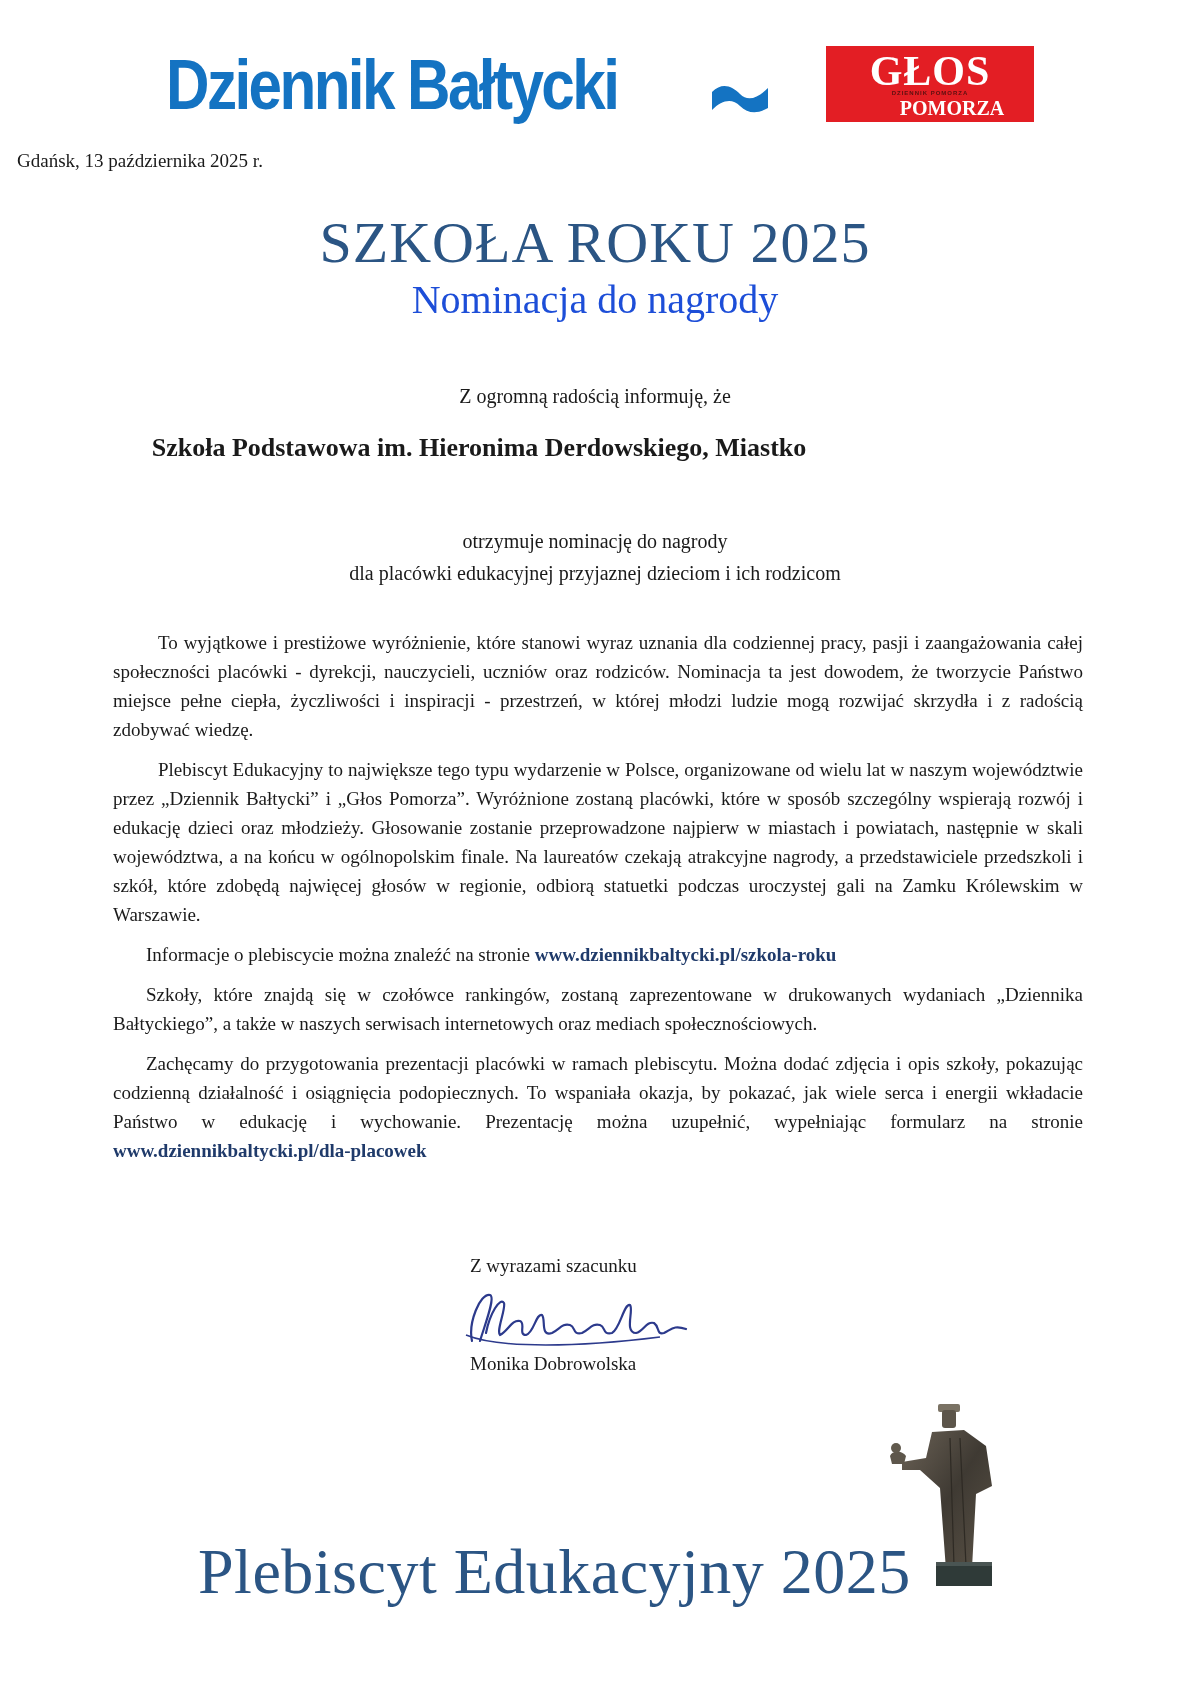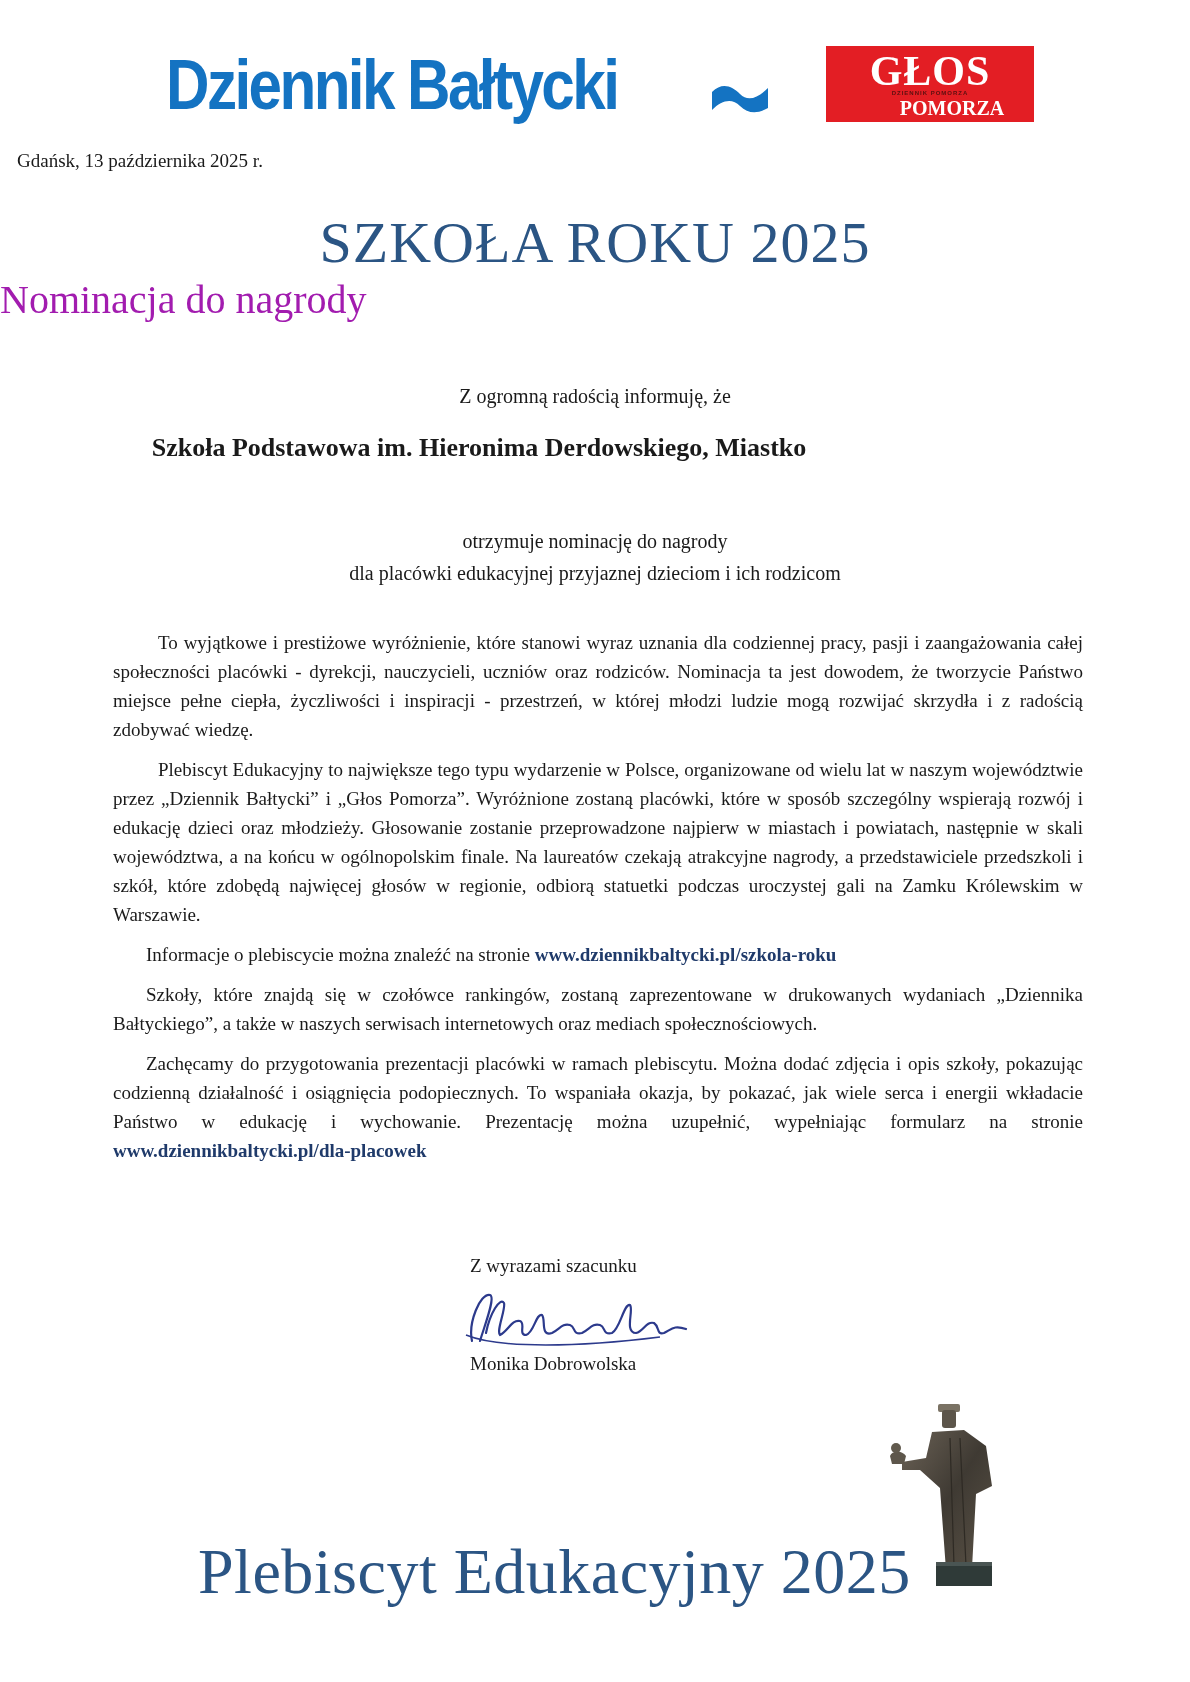--- a/index.html
+++ b/index.html
@@ -16,22 +16,22 @@
              color: #ffffff; text-align: center; }
   .logo-gp-top { font-family: "Liberation Serif", serif; font-weight: 700; font-size: 42px; line-height: 42px;
                  margin-top: 4px; letter-spacing: 1px; }
   .logo-gp-small { font-family: "Liberation Sans", sans-serif; font-size: 6px; color: #5a1010; font-weight: 700;
                    letter-spacing: 1px; line-height: 7px; margin-top: -2px; }
   .logo-gp-bottom { font-family: "Liberation Serif", serif; font-weight: 700; font-size: 20px; line-height: 22px; padding-left: 44px; }
 
   .date { position: absolute; top: 150px; left: 0; width: 1190px; text-align: left; font-size: 19px; margin-left: 17px; }
   .title { position: absolute; top: 205px; left: 0; width: 1190px; text-align: center; font-size: 58px;
            color: #2b5584; letter-spacing: 1px; line-height: 1; margin-top: 9px; }
-  .subtitle { position: absolute; top: 280px; left: 0; width: 1190px; text-align: left; font-size: 40px;
-              color: #a21caf; line-height: 1; }
+  .subtitle { position: absolute; top: 280px; left: 0; width: 1190px; text-align: center; font-size: 40px;
+              color: #1d4ed8; line-height: 1; }
 
   .intro { position: absolute; top: 385px; left: 0; width: 1190px; text-align: center; font-size: 20px; }
   .school { position: absolute; top: 433px; left: 0; width: 958px; text-align: center; font-size: 26px; font-weight: 700; }
   .nom-lines { position: absolute; top: 505px; left: 0; width: 1190px; text-align: center; font-size: 20px; line-height: 32px; margin-top: 20px; }
 
   .body { position: absolute; top: 628px; left: 113px; width: 970px; font-size: 19px; line-height: 29px; }
   .body p { margin: 0 0 11px 0; text-align: justify; }
   .body p.indent { text-indent: 45px; }
   .body p.indent-s { text-indent: 33px; }
   .link { color: #1f3a6a; font-weight: 700; }

